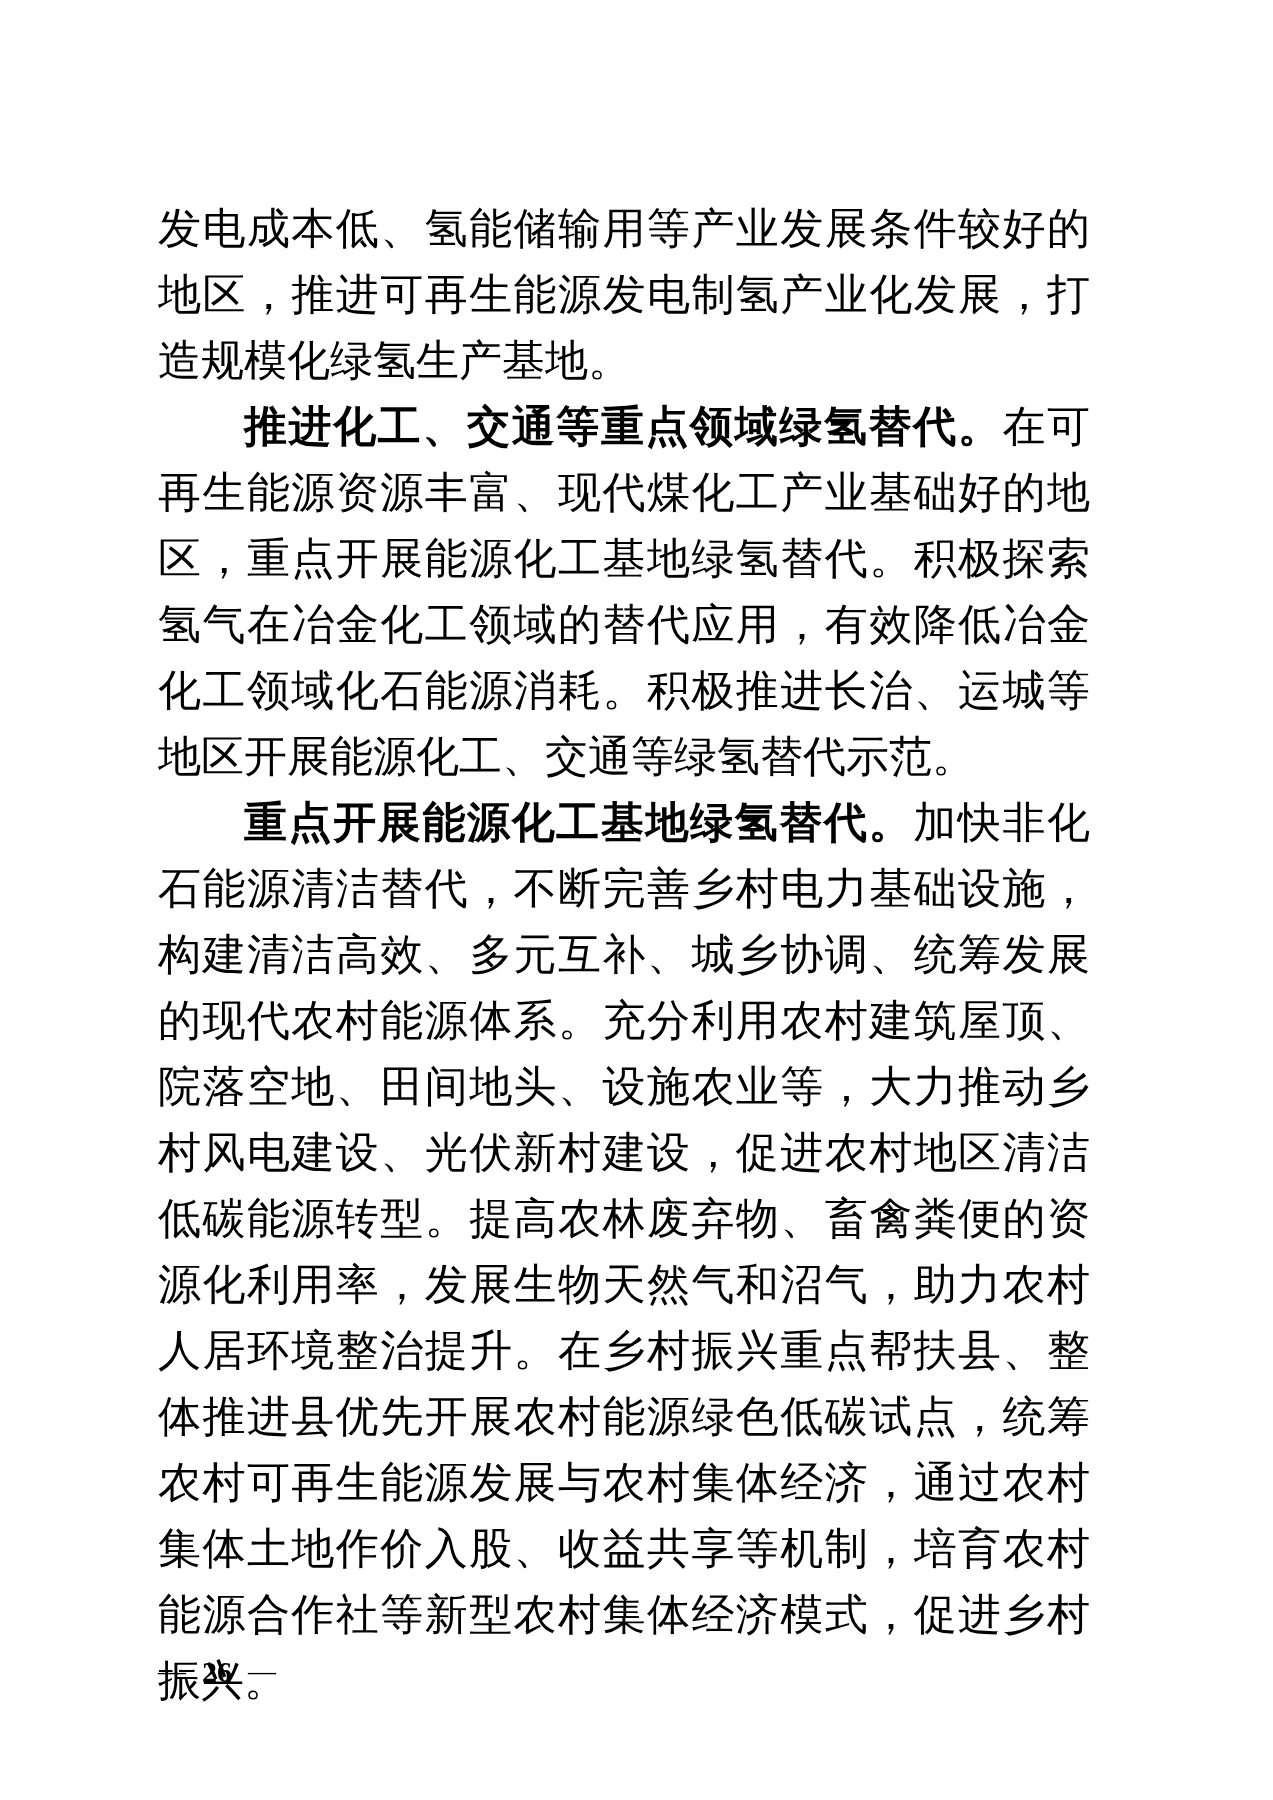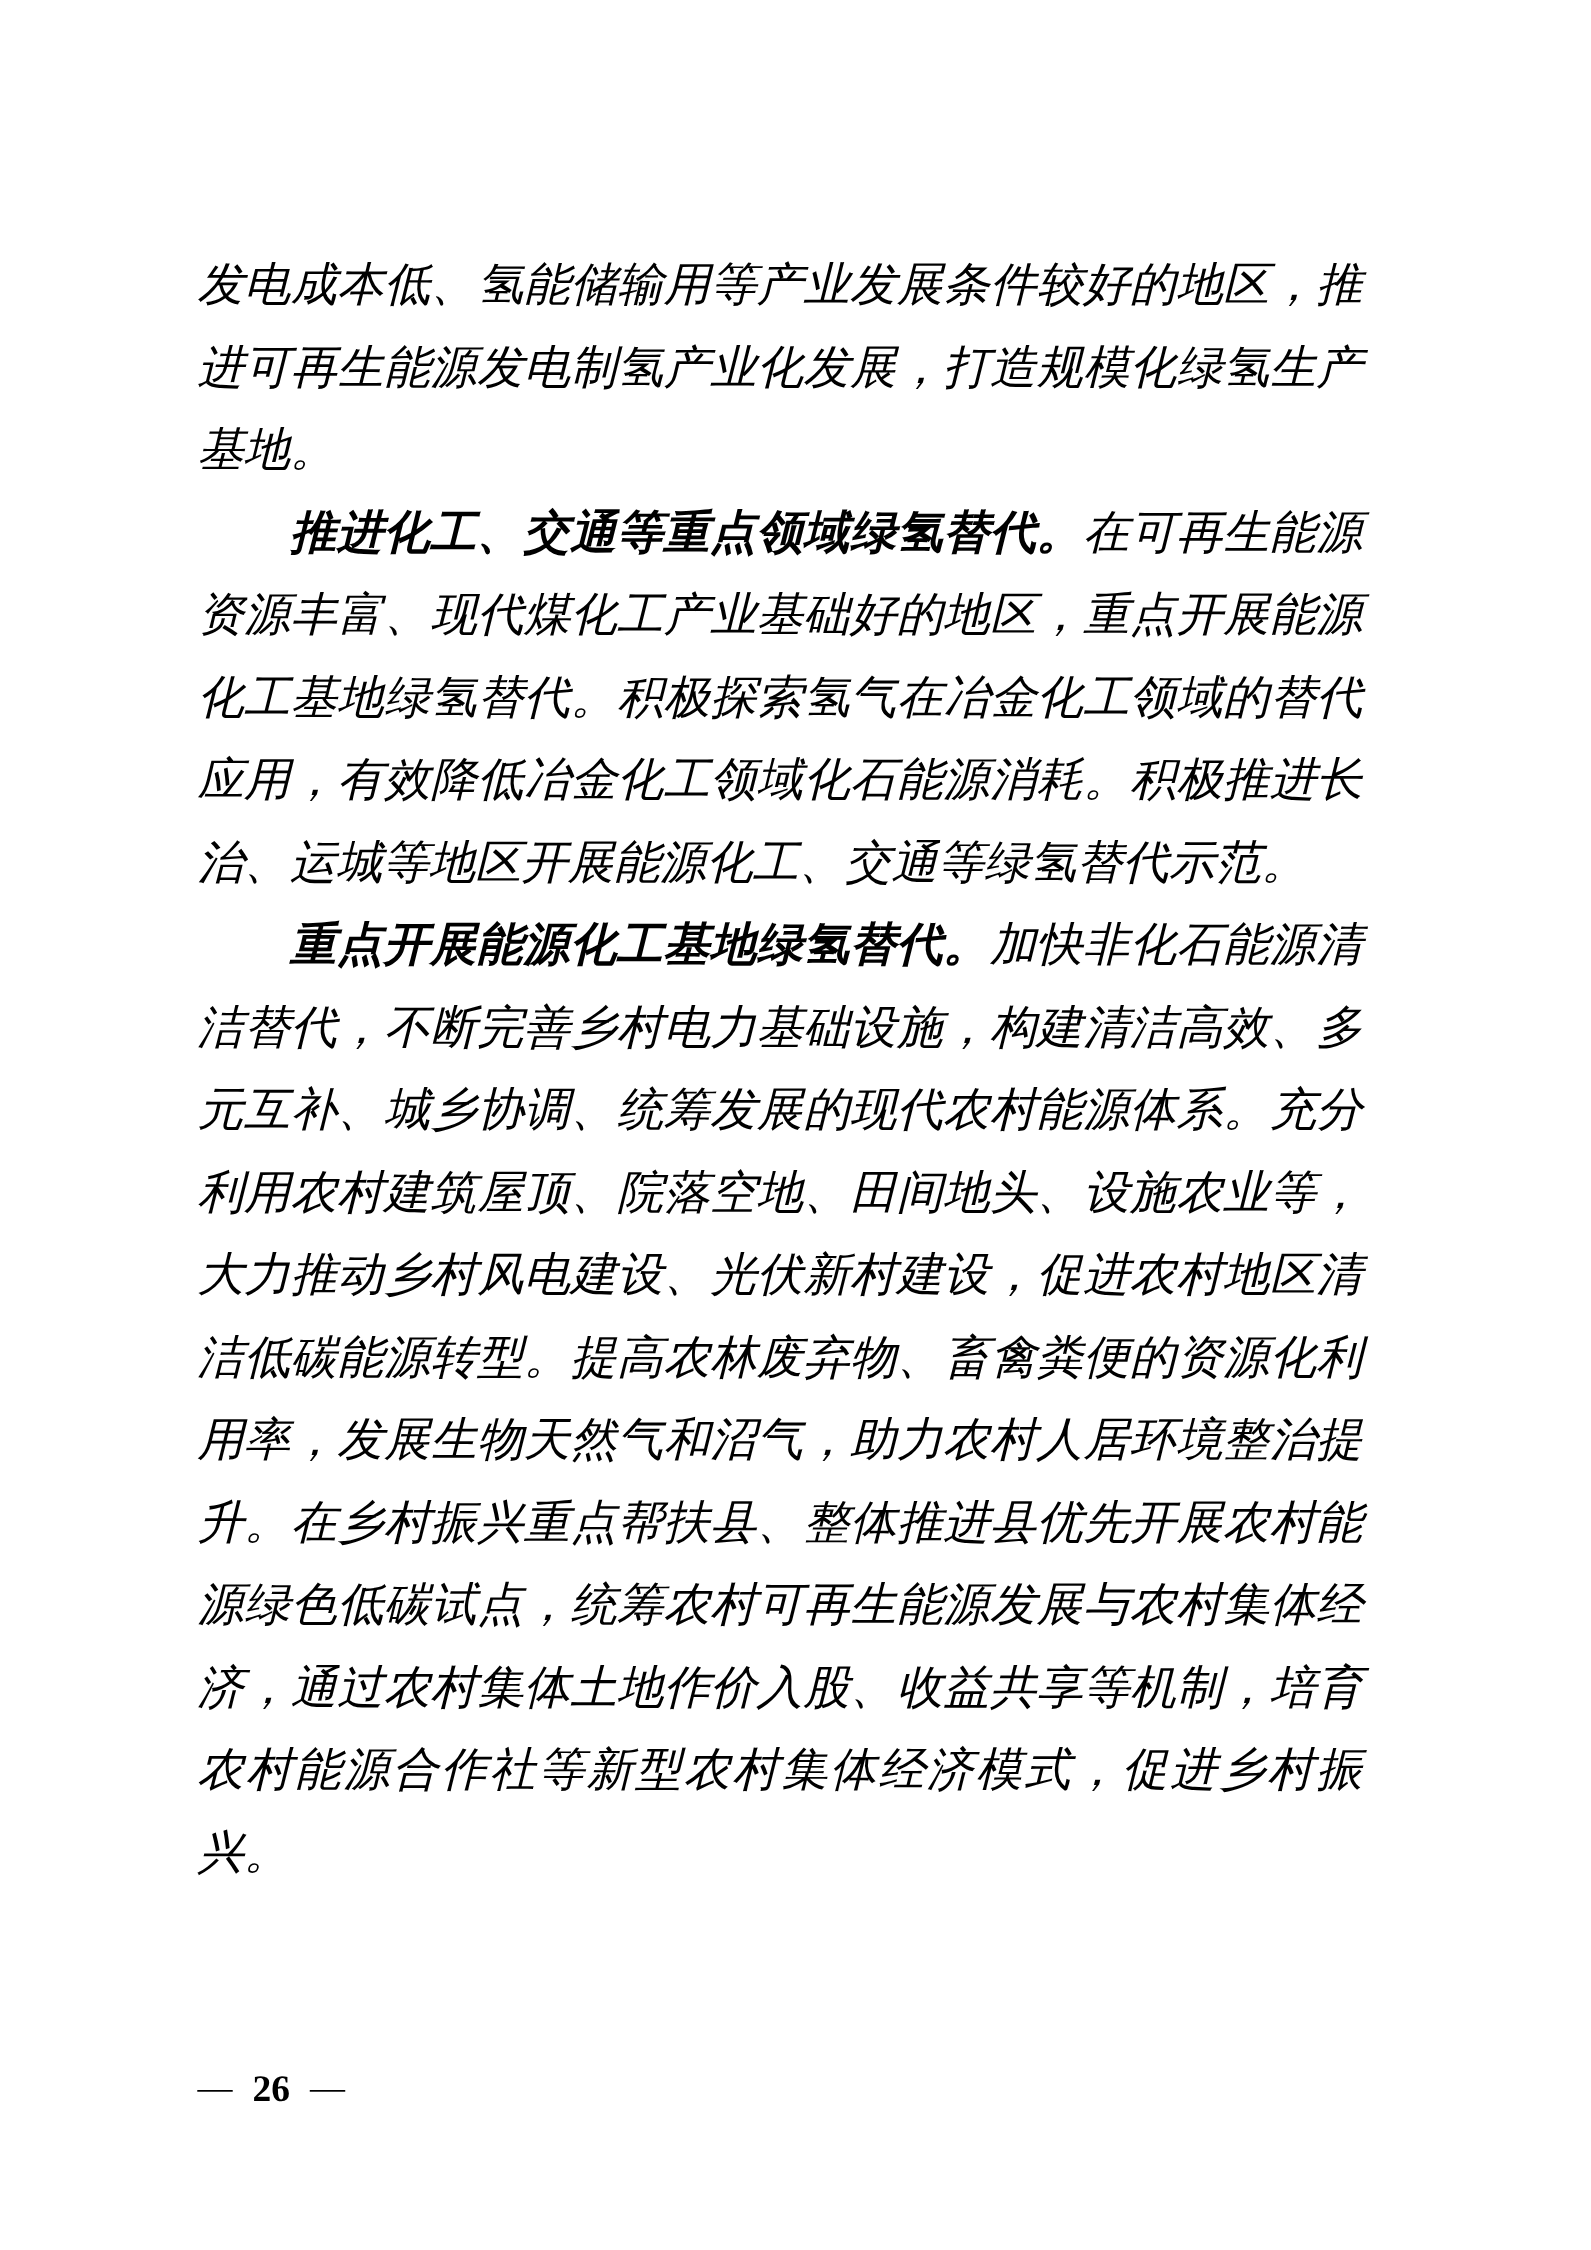--- a/index.html
+++ b/index.html
@@ -17,27 +17,26 @@
     overflow: hidden;
   }
   .content {
     position: absolute;
     left: 158px;
     top: 196px;
     width: 932px;
   }
   .para {
     margin: 0;
-    font-size: 37px;
+    font-size: 43px;
     line-height: 66px;
     text-align: justify;
     text-justify: inter-ideograph;
     letter-spacing: 0;
     word-break: break-all;
-    font-style: italic;
   }
   .para.indent {
     text-indent: 2em;
   }
   .lead {
     font-weight: 700;
   }
   .section-heading {
     margin: 56px 0 62px 0;
     padding-right: 164px; 

